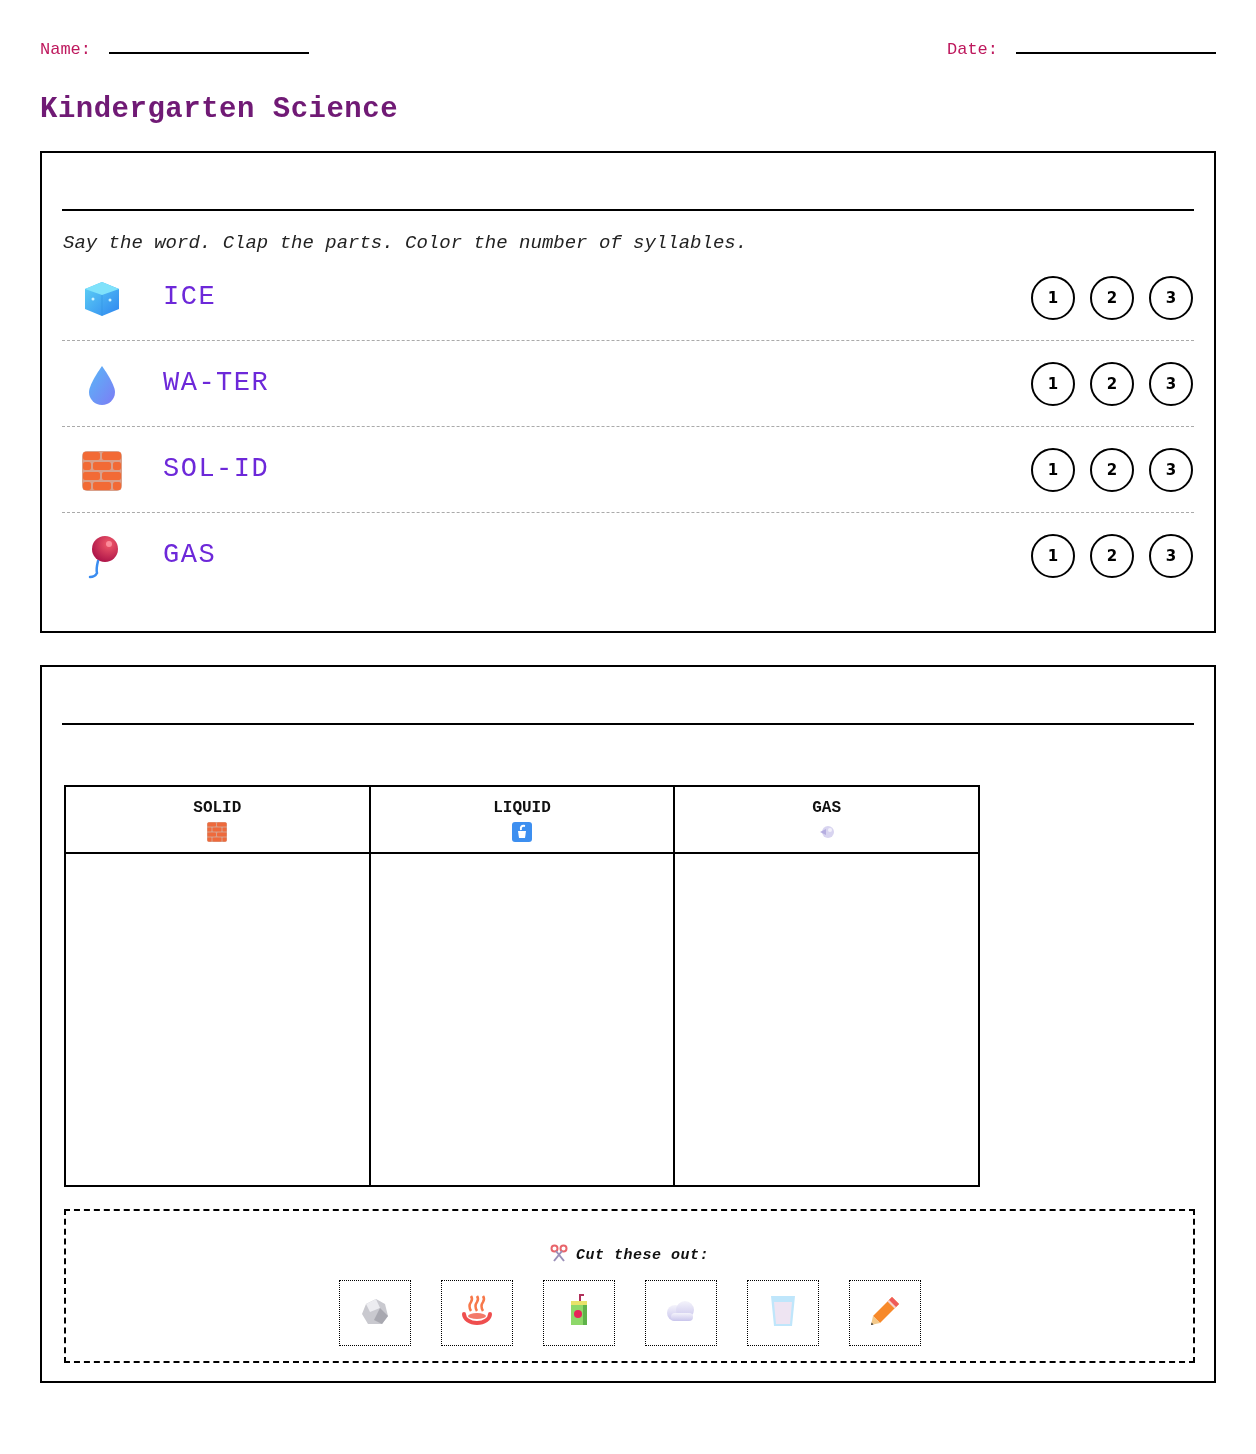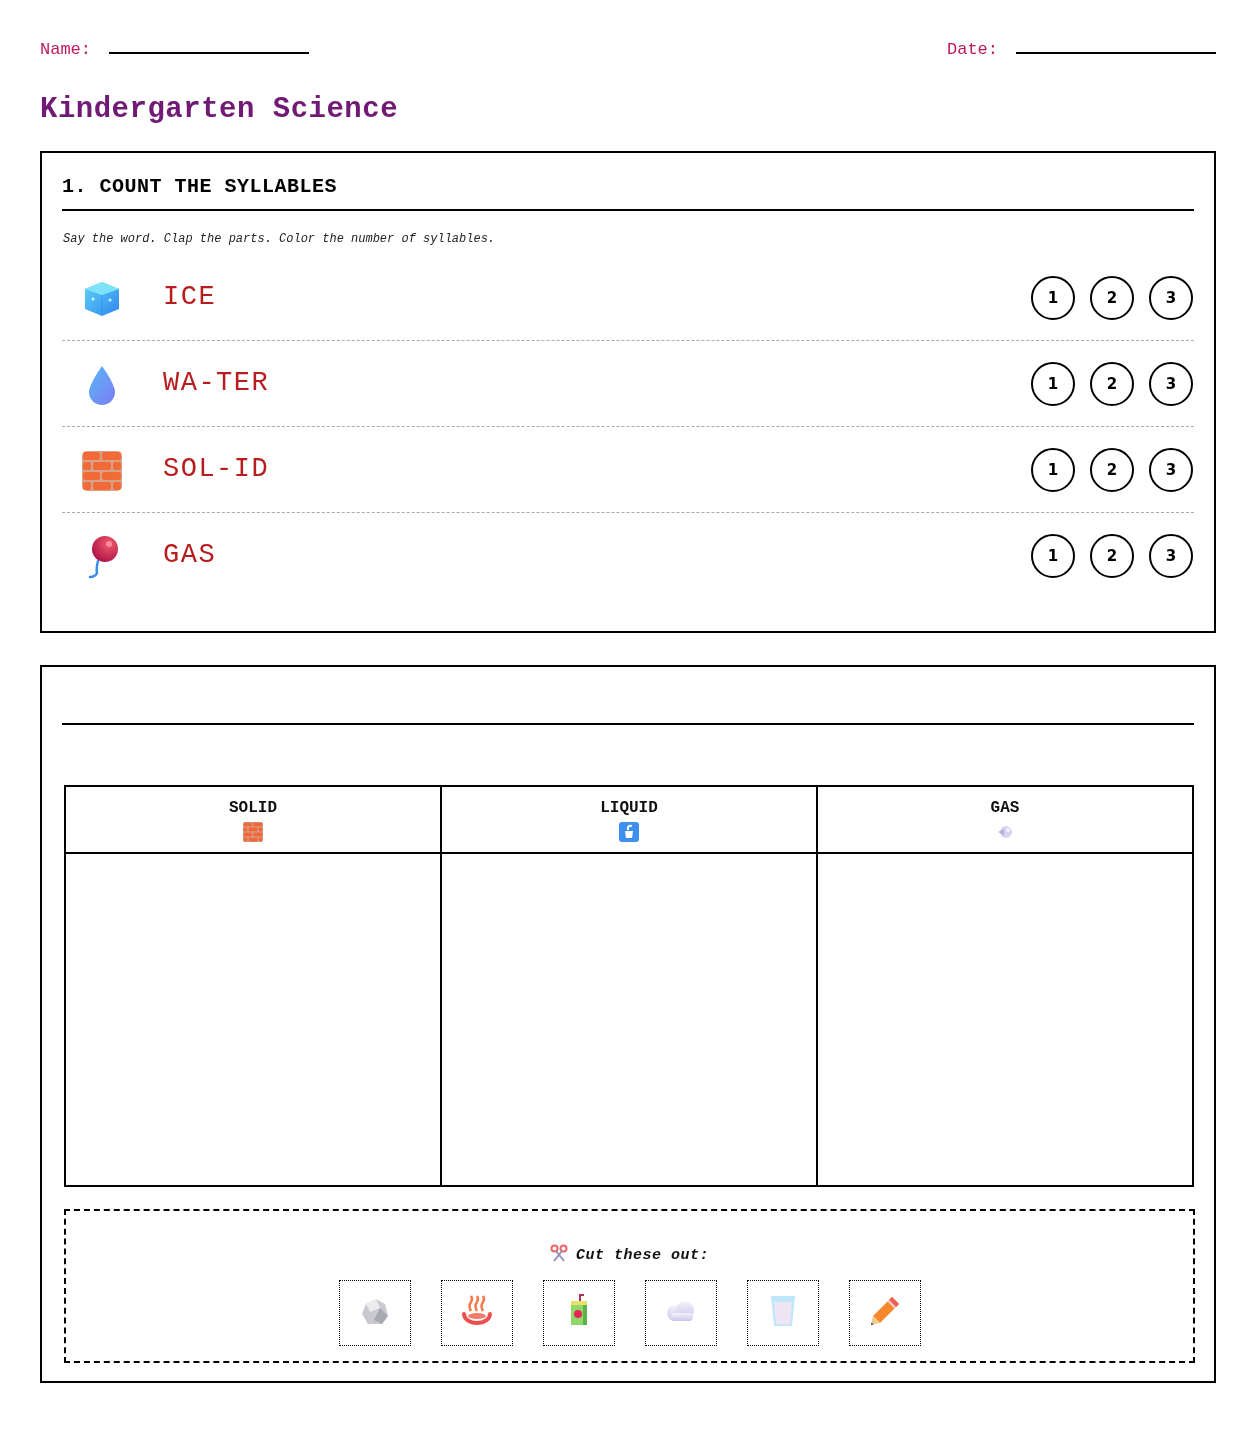--- a/index.html
+++ b/index.html
@@ -14,33 +14,33 @@
     .title { font-size: 29px; font-weight: bold; letter-spacing: 0.5px; color: #701a75; }
     .section {
       position: absolute; left: 40px; width: 1172px;
       border: 2px solid #000; box-sizing: content-box;
     }
     .sec-head {
       position: absolute; left: 20px; width: 1132px;
       font-size: 20px; font-weight: bold; letter-spacing: 0.5px; color: #000;
     }
     .sec-rule { position: absolute; left: 20px; width: 1132px; height: 0; border-top: 2px solid #000; }
-    .instr { position: absolute; left: 21px; font-size: 12px; font-style: italic; color: #222; }
+    .instr { position: absolute; left: 21px; font-size: 19px; font-style: italic; color: #222; }
     .row { position: absolute; left: 20px; width: 1132px; height: 86px; }
     .row-divider { position: absolute; left: 20px; width: 1132px; height: 0; border-top: 1px dashed #aaa; }
     .row-icon { position: absolute; left: 16px; top: 22px; width: 48px; height: 44px; display:flex; align-items:center; justify-content:center; }
-    .row-word { position: absolute; left: 101px; top: 27px; font-size: 27px; letter-spacing: 1.5px; color: #b91c1c; font-family: "Liberation Mono", monospace; }
+    .row-word { position: absolute; left: 101px; top: 27px; font-size: 27px; letter-spacing: 1.5px; color: #6d28d9; font-family: "Liberation Mono", monospace; }
     .circle {
       position: absolute; top: 21px; width: 40px; height: 40px; border: 2px solid #000; border-radius: 50%;
       display: flex; align-items: center; justify-content: center;
       font-family: "DejaVu Sans", sans-serif; font-weight: bold; font-size: 15px; color: #000;
       background: #fff; cursor: pointer;
     }
     table.sort {
-      position: absolute; left: 22px; top: 118px; width: 1130px; border-collapse: collapse;
+      position: absolute; left: 22px; top: 118px; width: 916px; border-collapse: collapse;
     }
     table.sort th, table.sort td { border: 2px solid #000; width: 33.33%; }
     table.sort th { height: 67px; text-align: center; vertical-align: top; padding-top: 12px; box-sizing: border-box; font-size: 16px; font-weight: bold; }
     table.sort td { height: 329px; }
     .th-label { display: block; }
     .th-icon { display: inline-block; margin-top: 5px; width: 20px; height: 20px; }
     .cutbox {
       position: absolute; left: 22px; top: 542px; width: 1127px; height: 150px;
       border: 2px dashed #000;
       font-style: italic;
@@ -57,21 +57,20 @@
 <body>
 
 <div class="abs namedate" style="left:40px; top:40px;">Name:</div>
 <div class="blank-line" style="left:109px; top:52px; width:200px;"></div>
 <div class="abs namedate" style="left:947px; top:40px;text-align:center;">Date:</div>
 <div class="blank-line" style="left:1016px; top:52px; width:200px;"></div>
 
 <div class="abs title" style="left:40px; top:93px;">Kindergarten Science</div>
 
 <div class="section" style="top:151px; height:478px;">
-  <div class="sec-head" style="top:22px;">1. COUNT THE SYLLABLES</div>
   <div class="sec-rule" style="top:56px;"></div>
   <div class="instr" style="top:79px;">Say the word. Clap the parts. Color the number of syllables.</div>
 
   <div class="row" style="top:102px;">
     <div class="row-icon">
       <svg width="42" height="42" viewBox="0 0 42 42">
         <defs>
           <linearGradient id="iceg" x1="0" y1="0" x2="1" y2="1">
             <stop offset="0" stop-color="#5fd3f5"></stop>
               <stop offset="1" stop-color="#2f86f0"></stop>

